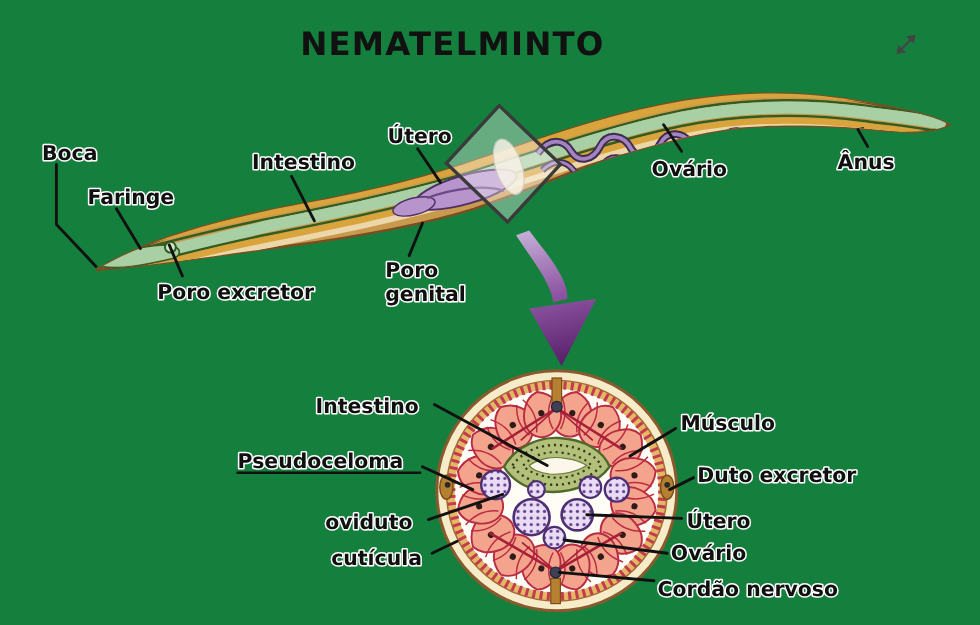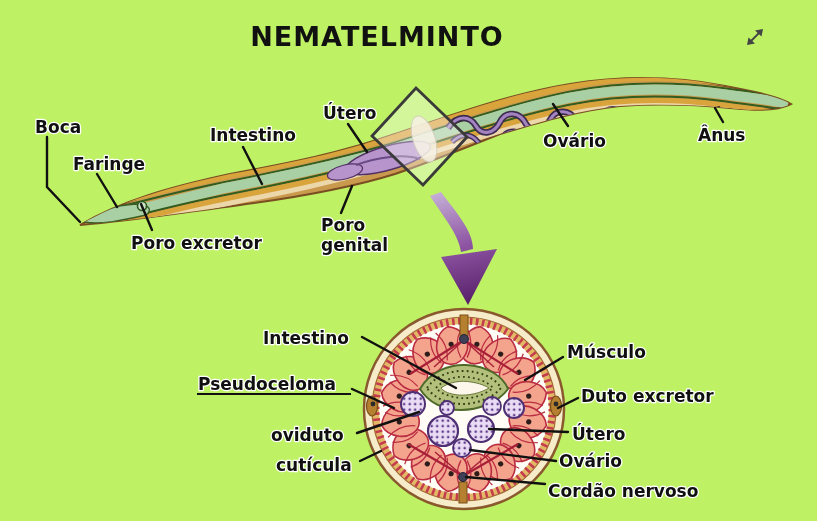--- a/index.html
+++ b/index.html
@@ -1,16 +1,16 @@
 <!DOCTYPE html>
 <html><head>
 <meta charset="utf-8">
 <style>
   html,body{margin:0;padding:0;background:#ffffff;}
-  .canvas{position:relative;width:817px;height:521px;background:#bef264;overflow:hidden;
+  .canvas{position:relative;width:817px;height:521px;background:#15803d;overflow:hidden;
           font-family:"DejaVu Sans","Liberation Sans",sans-serif;}
   svg{position:absolute;left:0;top:0;}
   .ttl{font-family:"DejaVu Sans","Liberation Sans",sans-serif;font-weight:bold;font-size:27px;
        fill:#111;letter-spacing:1px;}
   .lbl{font-family:"DejaVu Sans","Liberation Sans",sans-serif;font-weight:bold;font-size:17px;
        fill:#101010;paint-order:stroke;stroke:#ffffff;stroke-width:2.5px;stroke-linejoin:round;}
   .leader{stroke:#111;stroke-width:2.4;fill:none;stroke-linecap:round;}
 </style>
 </head>
 <body>

